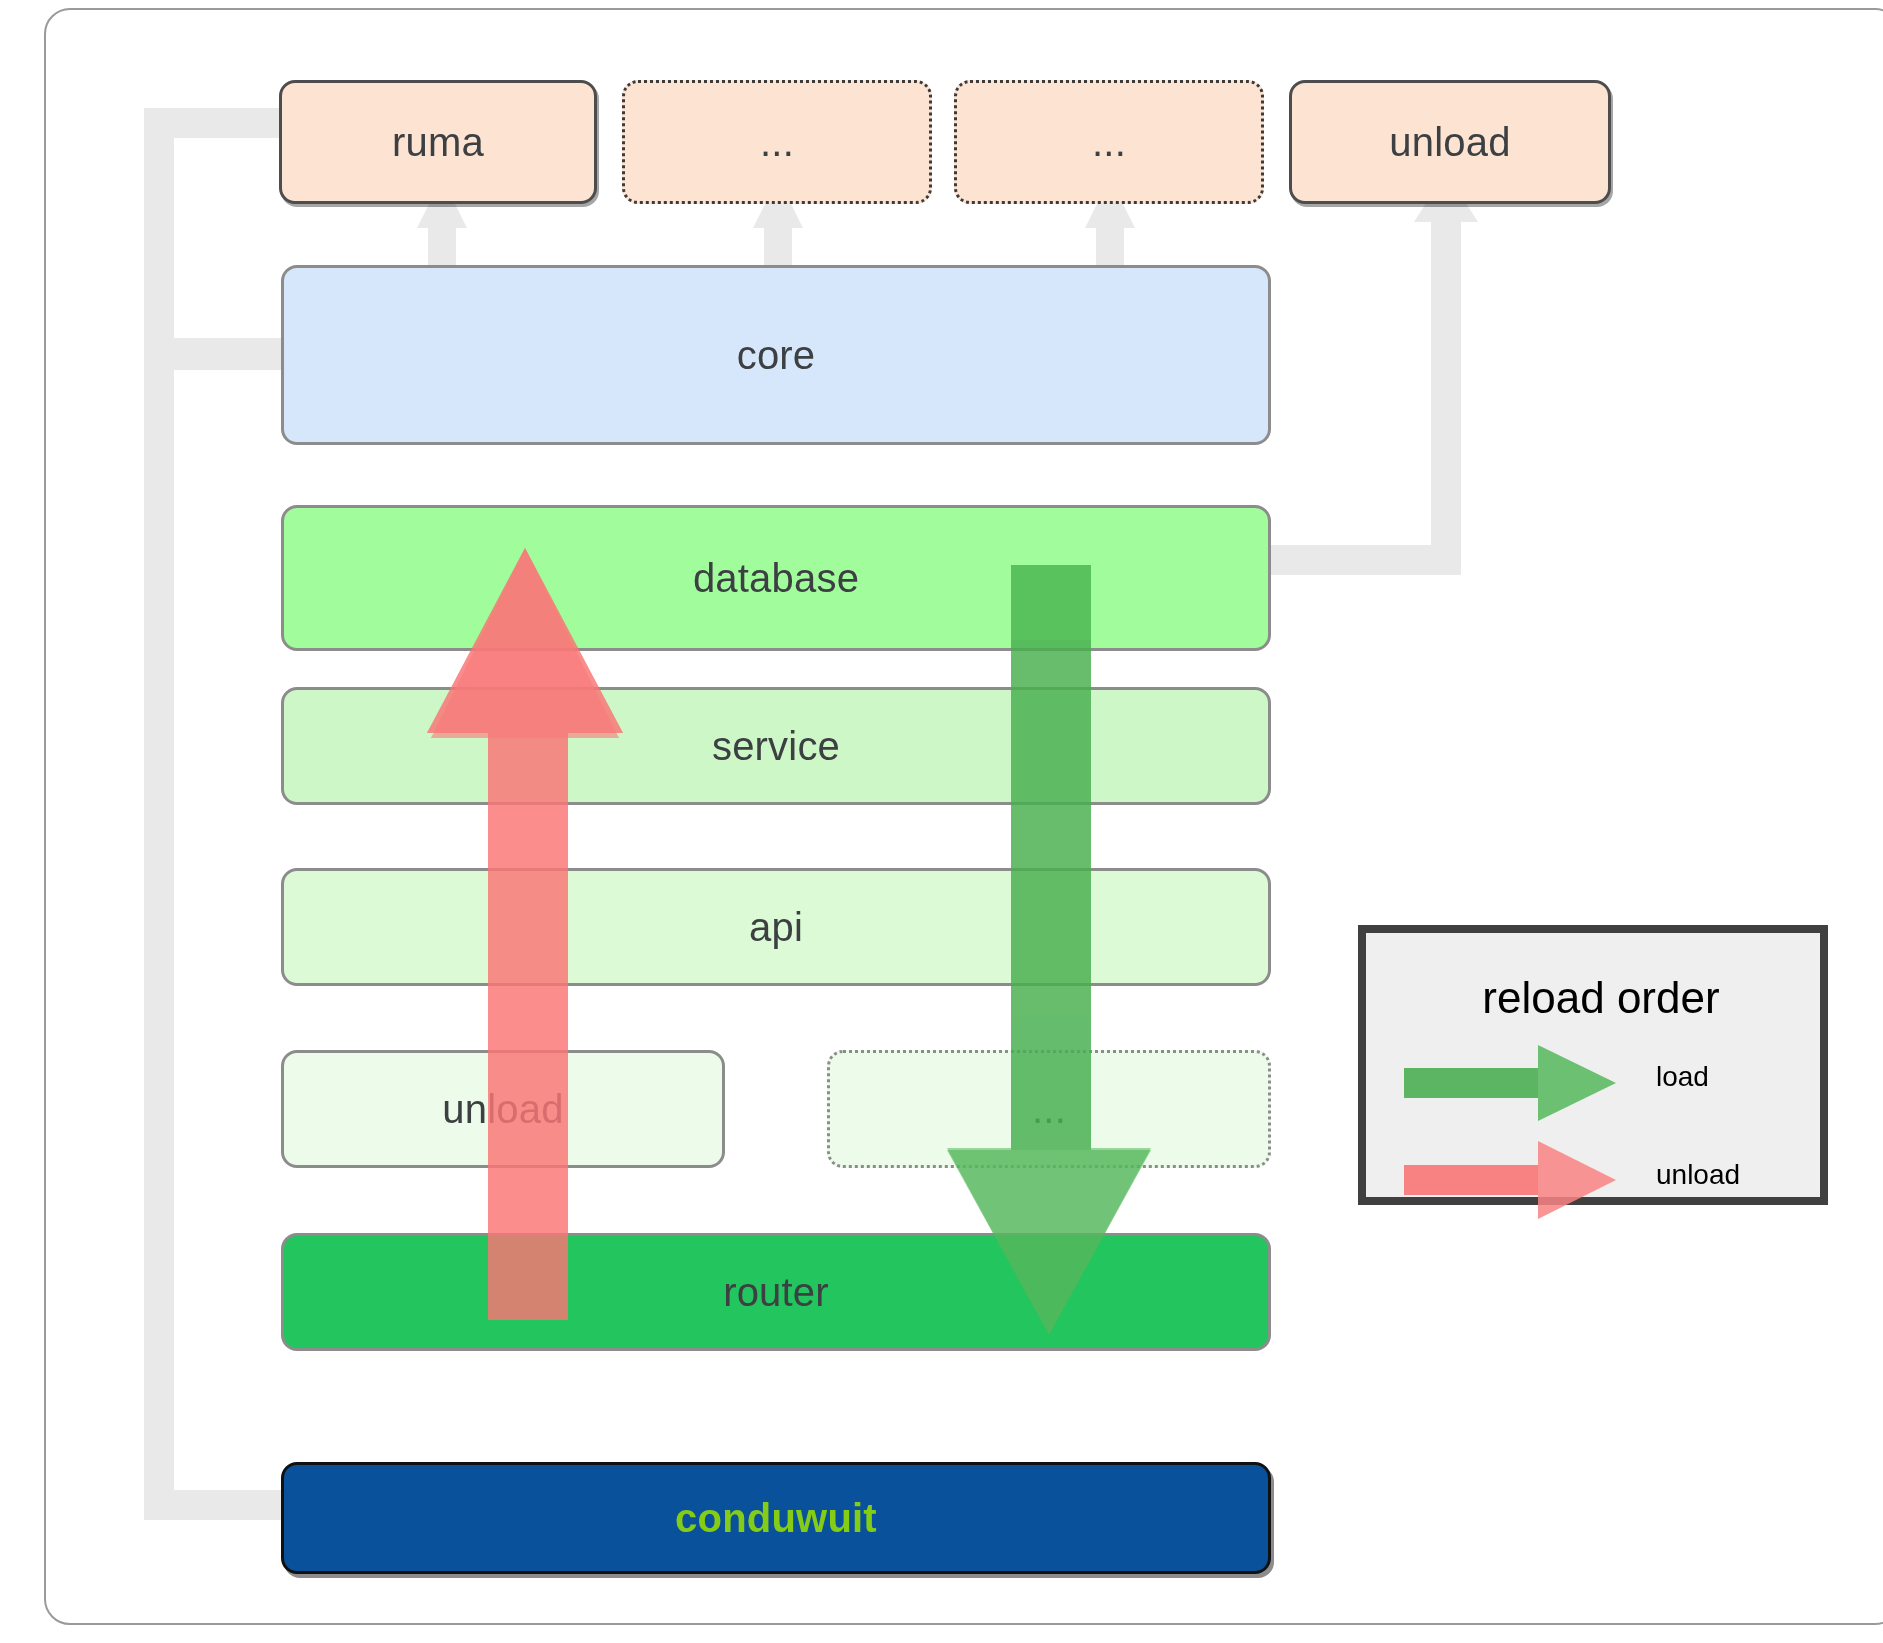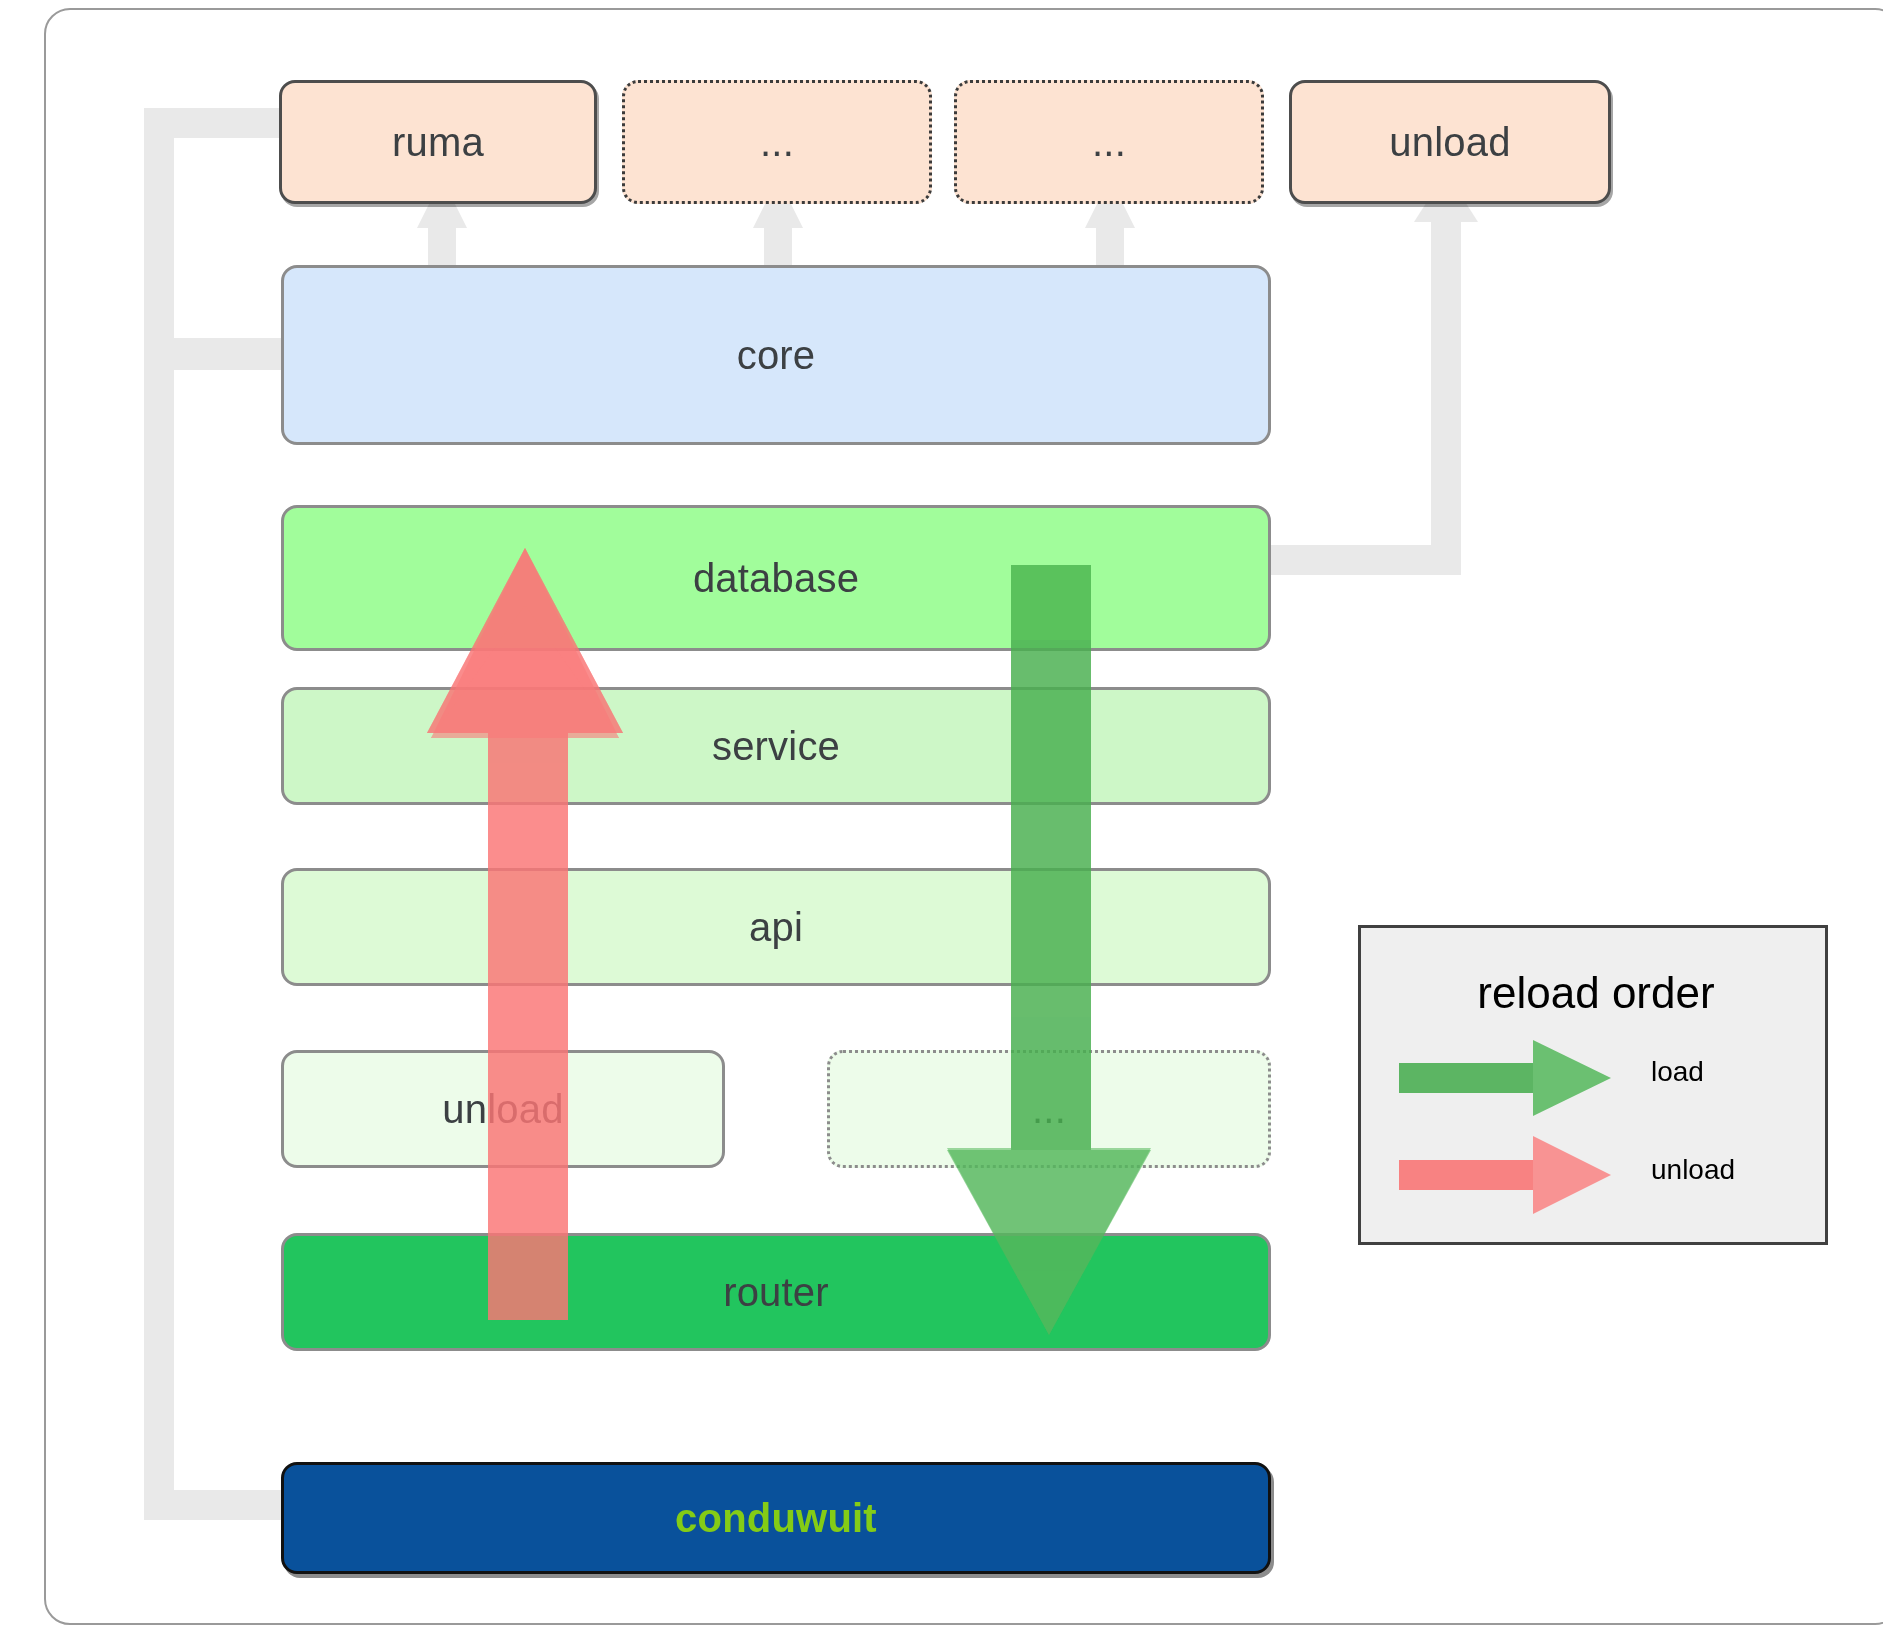--- a/index.html
+++ b/index.html
@@ -71,23 +71,23 @@
     box-shadow:3px 4px 0 rgba(0,0,0,.45);
   }
   svg.overlay{position:absolute;left:0;top:0;width:1883px;height:1643px;overflow:visible;}
   svg.gray-layer{z-index:2;}
   svg.flow-layer{z-index:8;}
 
   
   #legend{
     position:absolute;
     left:1322px;top:925px;
-    width:470px;height:320px;
+    width:470px;height:280px;
     background:#efefef;
-    border:3px solid #404040;
+    border:8px solid #404040;
     box-sizing:border-box;
     z-index:9;
   }
   #legend-title{
     position:absolute;left:0;top:40px;width:470px;
     text-align:center;font-size:44px;color:#000;
   }
   .legend-row-label{
     position:absolute;font-size:28px;color:#000;
   }

